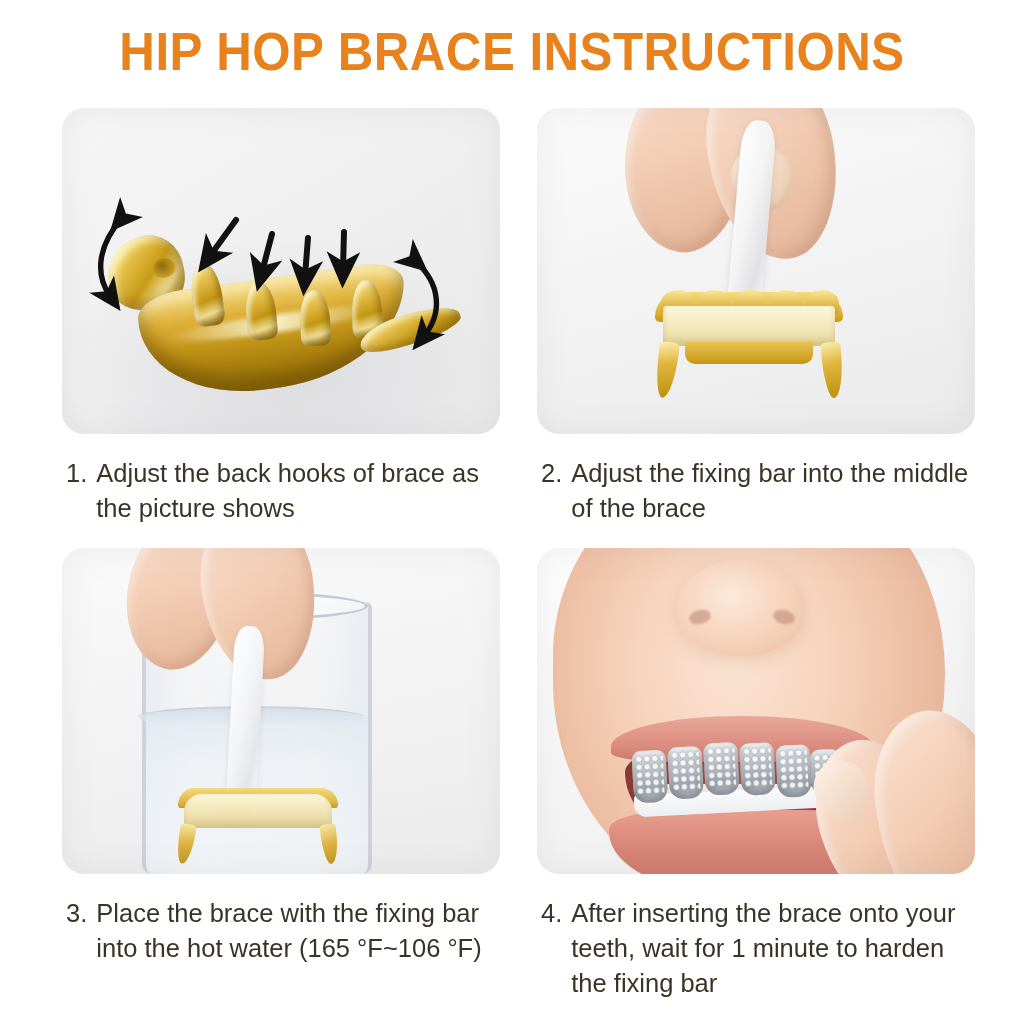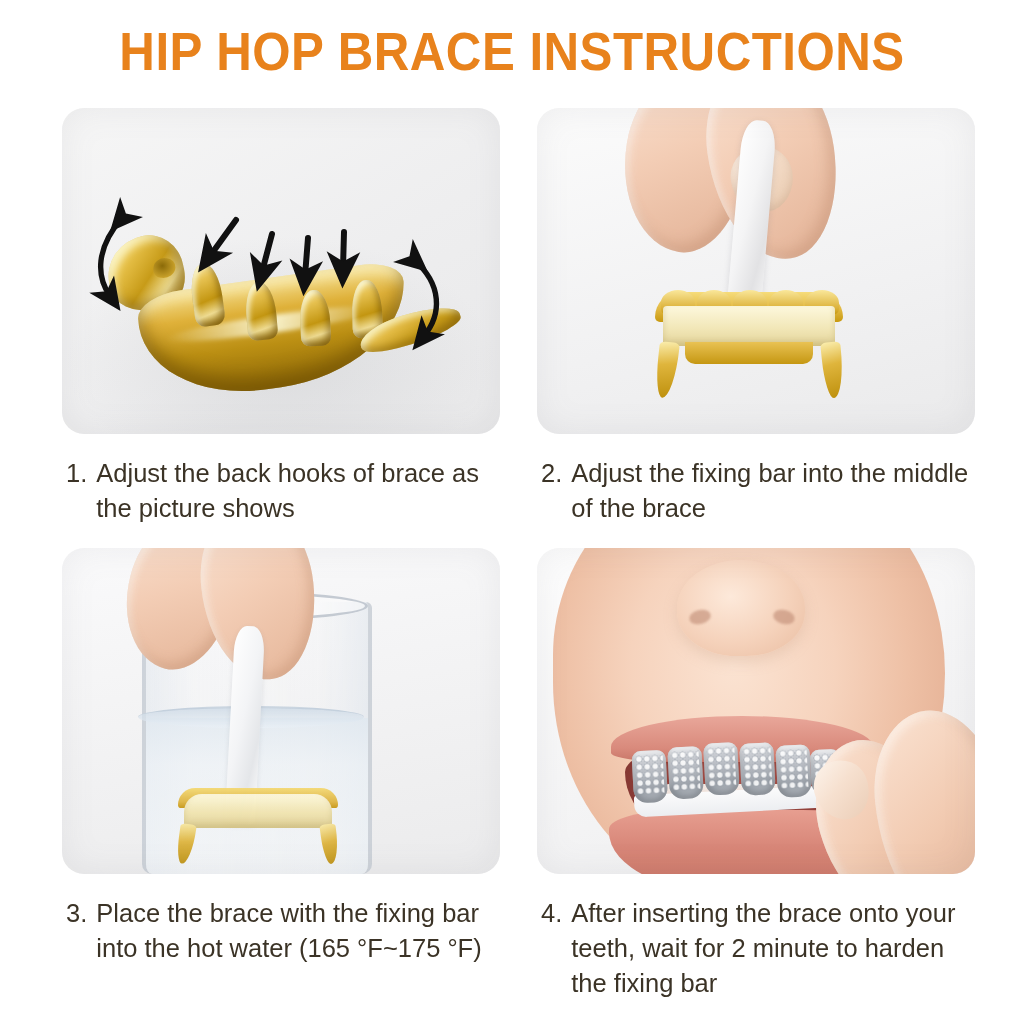--- a/index.html
+++ b/index.html
@@ -510,21 +510,21 @@
         <div class="g3-body"></div>
         <div class="g3-fang left"></div>
         <div class="g3-fang right"></div>
       </div>
       <div class="vignette"></div>
     </div>
 
     <div class="caption">
       <div class="cap-wrap">
         <span class="cap-num">3.</span>
-        <span class="cap-text">Place the brace with the fixing bar into the hot water (165 °F~175 °F)</span>
+        <span class="cap-text">Place the brace with the fixing bar into the hot water (165 °F~106 °F)</span>
       </div>
     </div>
   </div>
 
   <div class="step step-4">
     <div class="photo">
       <div class="p4-bg"></div>
 
       <div class="face"></div>
       <div class="nose"></div>
@@ -549,18 +549,18 @@
         <div class="f4 f4a"></div>
         <div class="f4 f4b"></div>
         <div class="nail4"></div>
       </div>
       <div class="vignette"></div>
     </div>
 
     <div class="caption">
       <div class="cap-wrap">
         <span class="cap-num">4.</span>
-        <span class="cap-text">After inserting the brace onto your teeth, wait for 2 minute to harden the fixing bar</span>
+        <span class="cap-text">After inserting the brace onto your teeth, wait for 1 minute to harden the fixing bar</span>
       </div>
     </div>
   </div>
 
 </div>
 
 </body></html>

